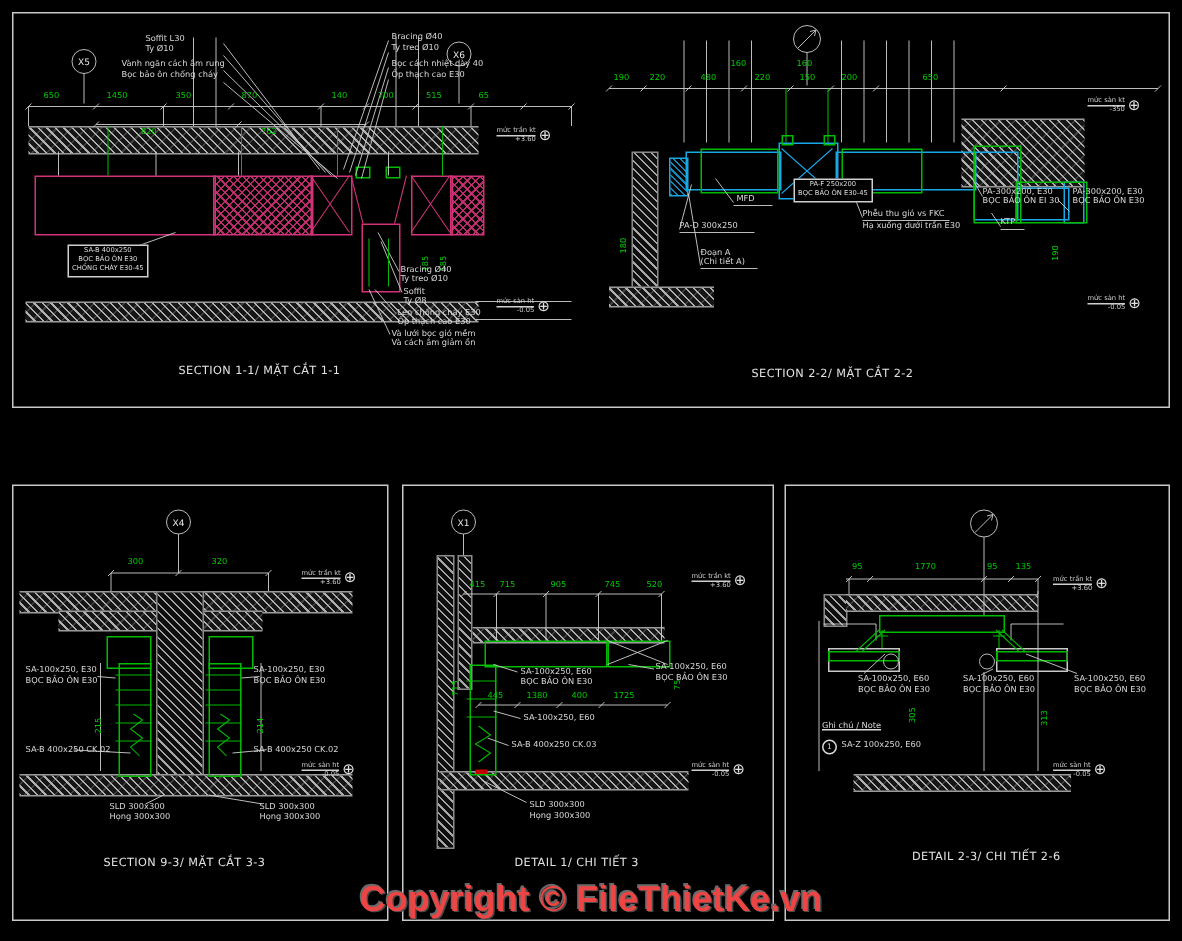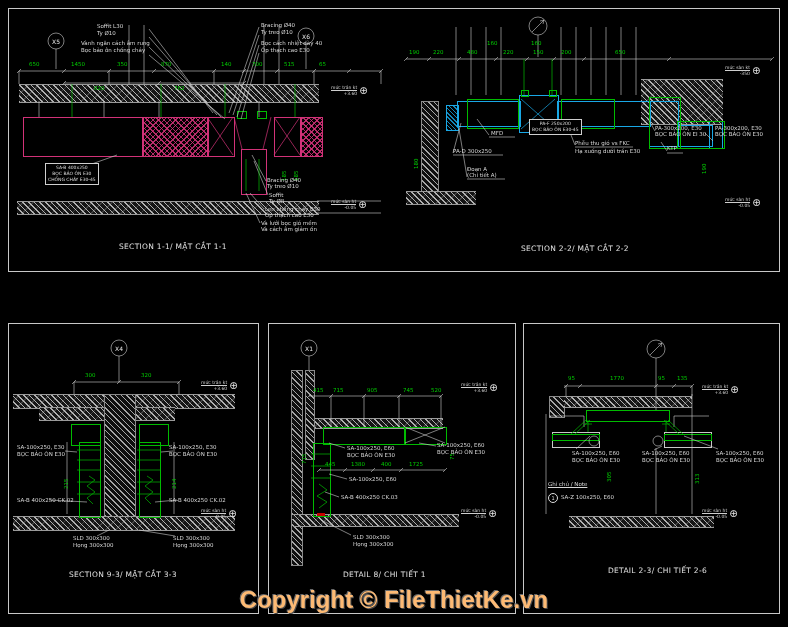--- a/index.html
+++ b/index.html
@@ -35,21 +35,21 @@
   .elev .sym{font-size:10px;line-height:1;color:#e0e0e0;}
   .nbul{position:absolute;width:8px;height:8px;border:1px solid #ddd;border-radius:50%;
         color:#ddd;font-size:5px;display:flex;align-items:center;justify-content:center;}
   .logo{position:absolute;top:12px;left:632px;display:flex;align-items:center;cursor:pointer;}
   .lfile{background:#29a8e0;color:#fff;font-weight:bold;font-size:16px;padding:1px 5px;
          border-radius:4px;border:2px solid #fff;font-family:"Liberation Sans",sans-serif;}
   .lrest{color:#29a8e0;font-weight:bold;font-size:19px;margin-left:3px;font-family:"Liberation Sans",sans-serif;
          text-shadow:1px 1px 0 #fff,-1px -1px 0 #fff,1px -1px 0 #fff,-1px 1px 0 #fff;}
   .lvn{background:#29a8e0;color:#fff;font-weight:bold;font-size:11px;padding:1px 3px;border-radius:3px;
        border:1px solid #fff;margin-left:2px;font-family:"Liberation Sans",sans-serif;}
-  .copyright{position:absolute;left:0;right:0;top:586px;text-align:center;color:#fdba74;
+  .copyright{position:absolute;left:0;right:0;top:586px;text-align:center;color:#ef4444;
        font-size:24px;font-weight:bold;font-family:"Liberation Sans",sans-serif;
        text-shadow:1px 1px 0 #4a4a4a, -1px -1px 0 #6a6a6a;z-index:50;}
   svg text{font-family:"DejaVu Sans",sans-serif;}
 </style>
 </head>
 <body>
 
 <div id="stage">
 
   <div class="logo">
@@ -211,21 +211,21 @@
     </div>
     <div class="elev" style="left:716px;top:188px;">
       <span class="ecol">
           <span class="l1">mức sàn ht</span>
           <span>-0.05</span>
         </span>
       <span class="sym">⊕</span>
     </div>
 
     <span class="title" style="left:110px;top:233px;text-align:center;">SECTION 1-1/ MẶT CẮT 1-1</span>
-    <span class="title" style="left:492px;top:235px;margin-left:20px;">SECTION 2-2/ MẶT CẮT 2-2</span>
+    <span class="title" style="left:492px;top:235px;">SECTION 2-2/ MẶT CẮT 2-2</span>
   </div>
 
   <div class="panel" style="left:8px;top:323px;width:249px;height:289px;">
     <div class="slab" style="left:4px;top:70px;width:222px;height:13px;"></div>
     <div class="slab" style="left:30px;top:83px;width:136px;height:12px;"></div>
     <div class="col" style="left:95px;top:70px;width:30px;height:132px;"></div>
     <div class="slab" style="left:4px;top:192px;width:222px;height:13px;"></div>
 
     <div class="dg" style="left:62px;top:100px;width:28px;height:20px;"></div>
     <div class="dg" style="left:130px;top:100px;width:28px;height:20px;"></div>
@@ -337,21 +337,21 @@
       <span class="sym">⊕</span>
     </div>
     <div class="elev" style="left:192px;top:184px;">
       <span class="ecol">
           <span class="l1">mức sàn ht</span>
           <span>-0.05</span>
         </span>
       <span class="sym">⊕</span>
     </div>
 
-    <span class="title" style="left:74px;top:246px;">DETAIL 8/ CHI TIẾT 1</span>
+    <span class="title" style="left:74px;top:246px;">DETAIL 1/ CHI TIẾT 3</span>
   </div>
 
   <div class="panel" style="left:523px;top:323px;width:255px;height:289px;">
     <div class="col" style="left:25px;top:72px;width:14px;height:20px;"></div>
     <div class="slab" style="left:40px;top:72px;width:128px;height:10px;"></div>
     <div class="slab" style="left:45px;top:192px;width:145px;height:10px;"></div>
 
     <div class="dg" style="left:62px;top:86px;width:82px;height:10px;"></div>
     <div class="wl" style="left:28px;top:108px;width:46px;height:14px;"></div>
     <div class="wl" style="left:140px;top:108px;width:46px;height:14px;"></div>

